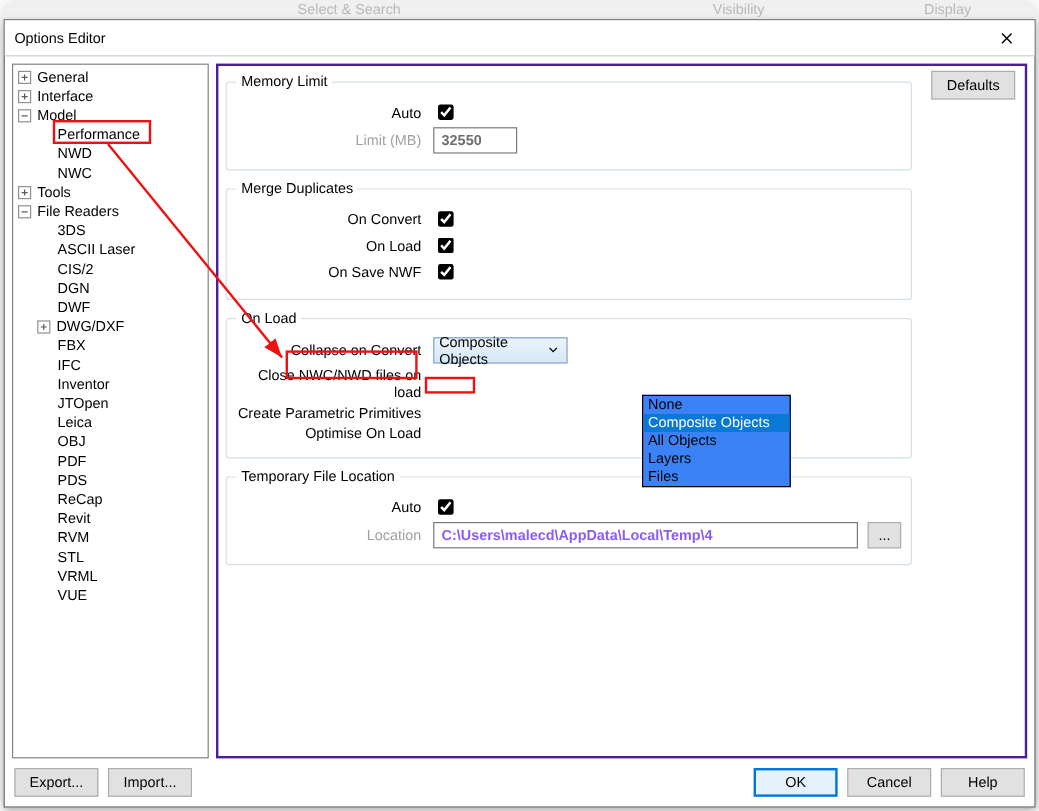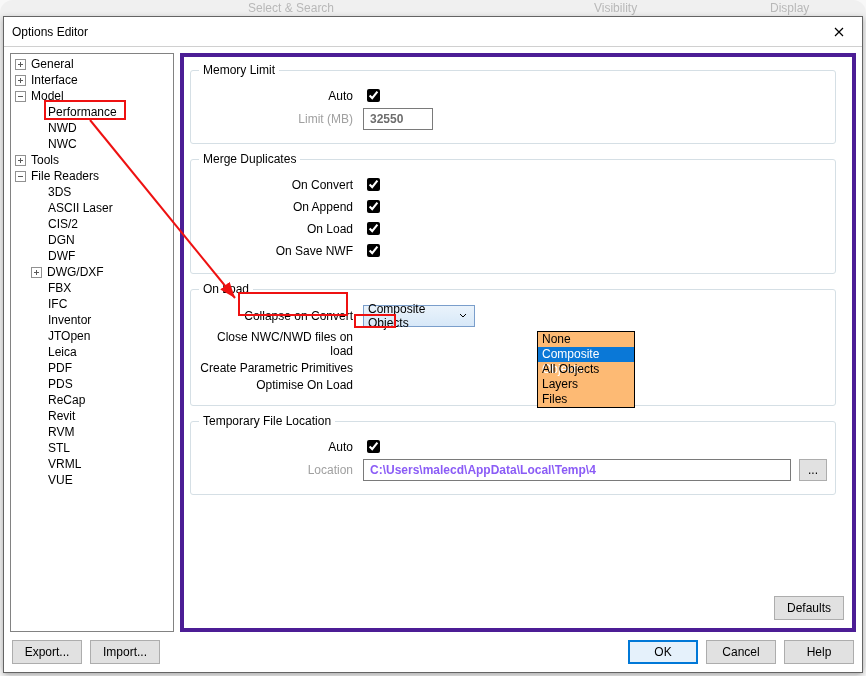--- a/index.html
+++ b/index.html
@@ -11,34 +11,34 @@
   .titlebar .close { width:46px; height:30px; display:flex; align-items:center; justify-content:center; }
   .titlebar .close svg { width:10px; height:10px; }
   .body { flex:1; display:flex; min-height:0; padding:6px 6px 0 6px; gap:6px; }
   .tree-pane { width:164px; border:1px solid #828282; background:#fff; overflow:auto; padding:2px 0; }
   .tree-row { display:flex; align-items:center; height:16px; padding-left:4px; white-space:nowrap; }
   .tree-exp { width:11px; height:11px; border:1px solid #919191; display:flex; align-items:center; justify-content:center; margin-right:3px; background:#fff; flex-shrink:0; }
   .tree-exp svg { width:7px; height:7px; display:block; }
   .tree-ind { display:inline-block; flex-shrink:0; }
   .tree-label { color:#000; padding:0 2px; }
   .tree-label.selected { background:rgba(0,0,0,0); }
-  .right-pane { flex:1; border:4px solid #4c1d95; background:#fff; display:flex; flex-direction:column; position:relative; }
+  .right-pane { flex:1; border:2px solid #4c1d95; background:#fff; display:flex; flex-direction:row; position:relative; }
   .right-scroll { flex:1; overflow:auto; padding:4px 10px 4px 0; }
   fieldset { border:1px solid #d5dfe5; margin:2px 6px 8px 6px; padding:6px 8px 10px 8px; border-radius:3px; position:relative; }
   legend { color:#000; padding:0 4px; font-size:12px; }
   .form-row { display:flex; align-items:center; margin:3px 0; }
   .form-label { width:154px; text-align:right; margin-right:10px; color:#000; }
   .form-label.disabled { color:#a0a0a0; }
   input[type="checkbox"].cb { width:13px; height:13px; accent-color:#000; }
   input.tb { height:22px; border:1px solid #7a7a7a; padding:0 6px; background:#fff; }
   input.tb:disabled { background:#fff; color:#6d6d6d;font-weight:bold; }
   .combo { width:112px; height:22px; border:1px solid #7a9ecb; background:linear-gradient(#eaf3fb,#d7e8f8); display:flex; align-items:center; padding:0 4px; position:relative; }
   .combo .txt { flex:1; color:#000; }
   .combo .arrow { width:14px; display:flex; align-items:center; justify-content:center; }
-  .dropdown-list { position:absolute; left:353px; top:274px; width:98px; border:1px solid #000; background:#fdba74; z-index:50; }
+  .dropdown-list { position:absolute; left:353px; top:274px; width:124px; border:1px solid #000; background:#3b82f6; z-index:50; }
   .dropdown-list .item { height:15px; line-height:15px; padding:0 4px; color:#000; }
   .dropdown-list .item.selected { background:#0a78d7; color:#fff; }
   .defaults-area { display:flex; justify-content:flex-end; padding:4px 8px 8px 0; }
   .footer { display:flex; padding:8px; gap:8px; border-top:0; }
   .footer .spacer { flex:1; }
   button.btn { height:24px; min-width:70px; background:#e1e1e1; border:1px solid #adadad; padding:0 10px; cursor:pointer; }
   button.btn.default { border:2px solid #0078d7; background:#e5f1fb; }
   button.big { width:70px; }
   .dots-btn { width:28px; height:22px; background:#e1e1e1; border:1px solid #adadad; display:flex; align-items:center; justify-content:center; }
   
@@ -167,20 +167,24 @@
         <div class="tree-row">
             <span class="tree-ind" style="width:31px"></span>
             <span class="tree-label">JTOpen</span>
           </div>
         <div class="tree-row">
             <span class="tree-ind" style="width:31px"></span>
             <span class="tree-label">Leica</span>
           </div>
         <div class="tree-row">
             <span class="tree-ind" style="width:31px"></span>
+            <span class="tree-label">OBJ</span>
+          </div>
+        <div class="tree-row">
+            <span class="tree-ind" style="width:31px"></span>
             <span class="tree-label">PDF</span>
           </div>
         <div class="tree-row">
             <span class="tree-ind" style="width:31px"></span>
             <span class="tree-label">PDS</span>
           </div>
         <div class="tree-row">
             <span class="tree-ind" style="width:31px"></span>
             <span class="tree-label">ReCap</span>
           </div>
@@ -217,24 +221,20 @@
             <div class="form-row">
               <span class="form-label disabled">Limit (MB)</span>
               <input class="tb" style="width: 70px;" disabled="" value="32550">
             </div>
           </fieldset>
 
           <fieldset>
             <legend>Merge Duplicates</legend>
             <div class="form-row">
                 <span class="form-label">On Convert</span>
-                <input type="checkbox" class="cb" checked="" style="">
-              </div>
-            <div class="form-row">
-                <span class="form-label">On Append</span>
                 <input type="checkbox" class="cb" checked="" style="">
               </div>
             <div class="form-row">
                 <span class="form-label">On Load</span>
                 <input type="checkbox" class="cb" checked="" style="">
               </div>
             <div class="form-row">
                 <span class="form-label">On Save NWF</span>
                 <input type="checkbox" class="cb" checked="" style="">
               </div>

